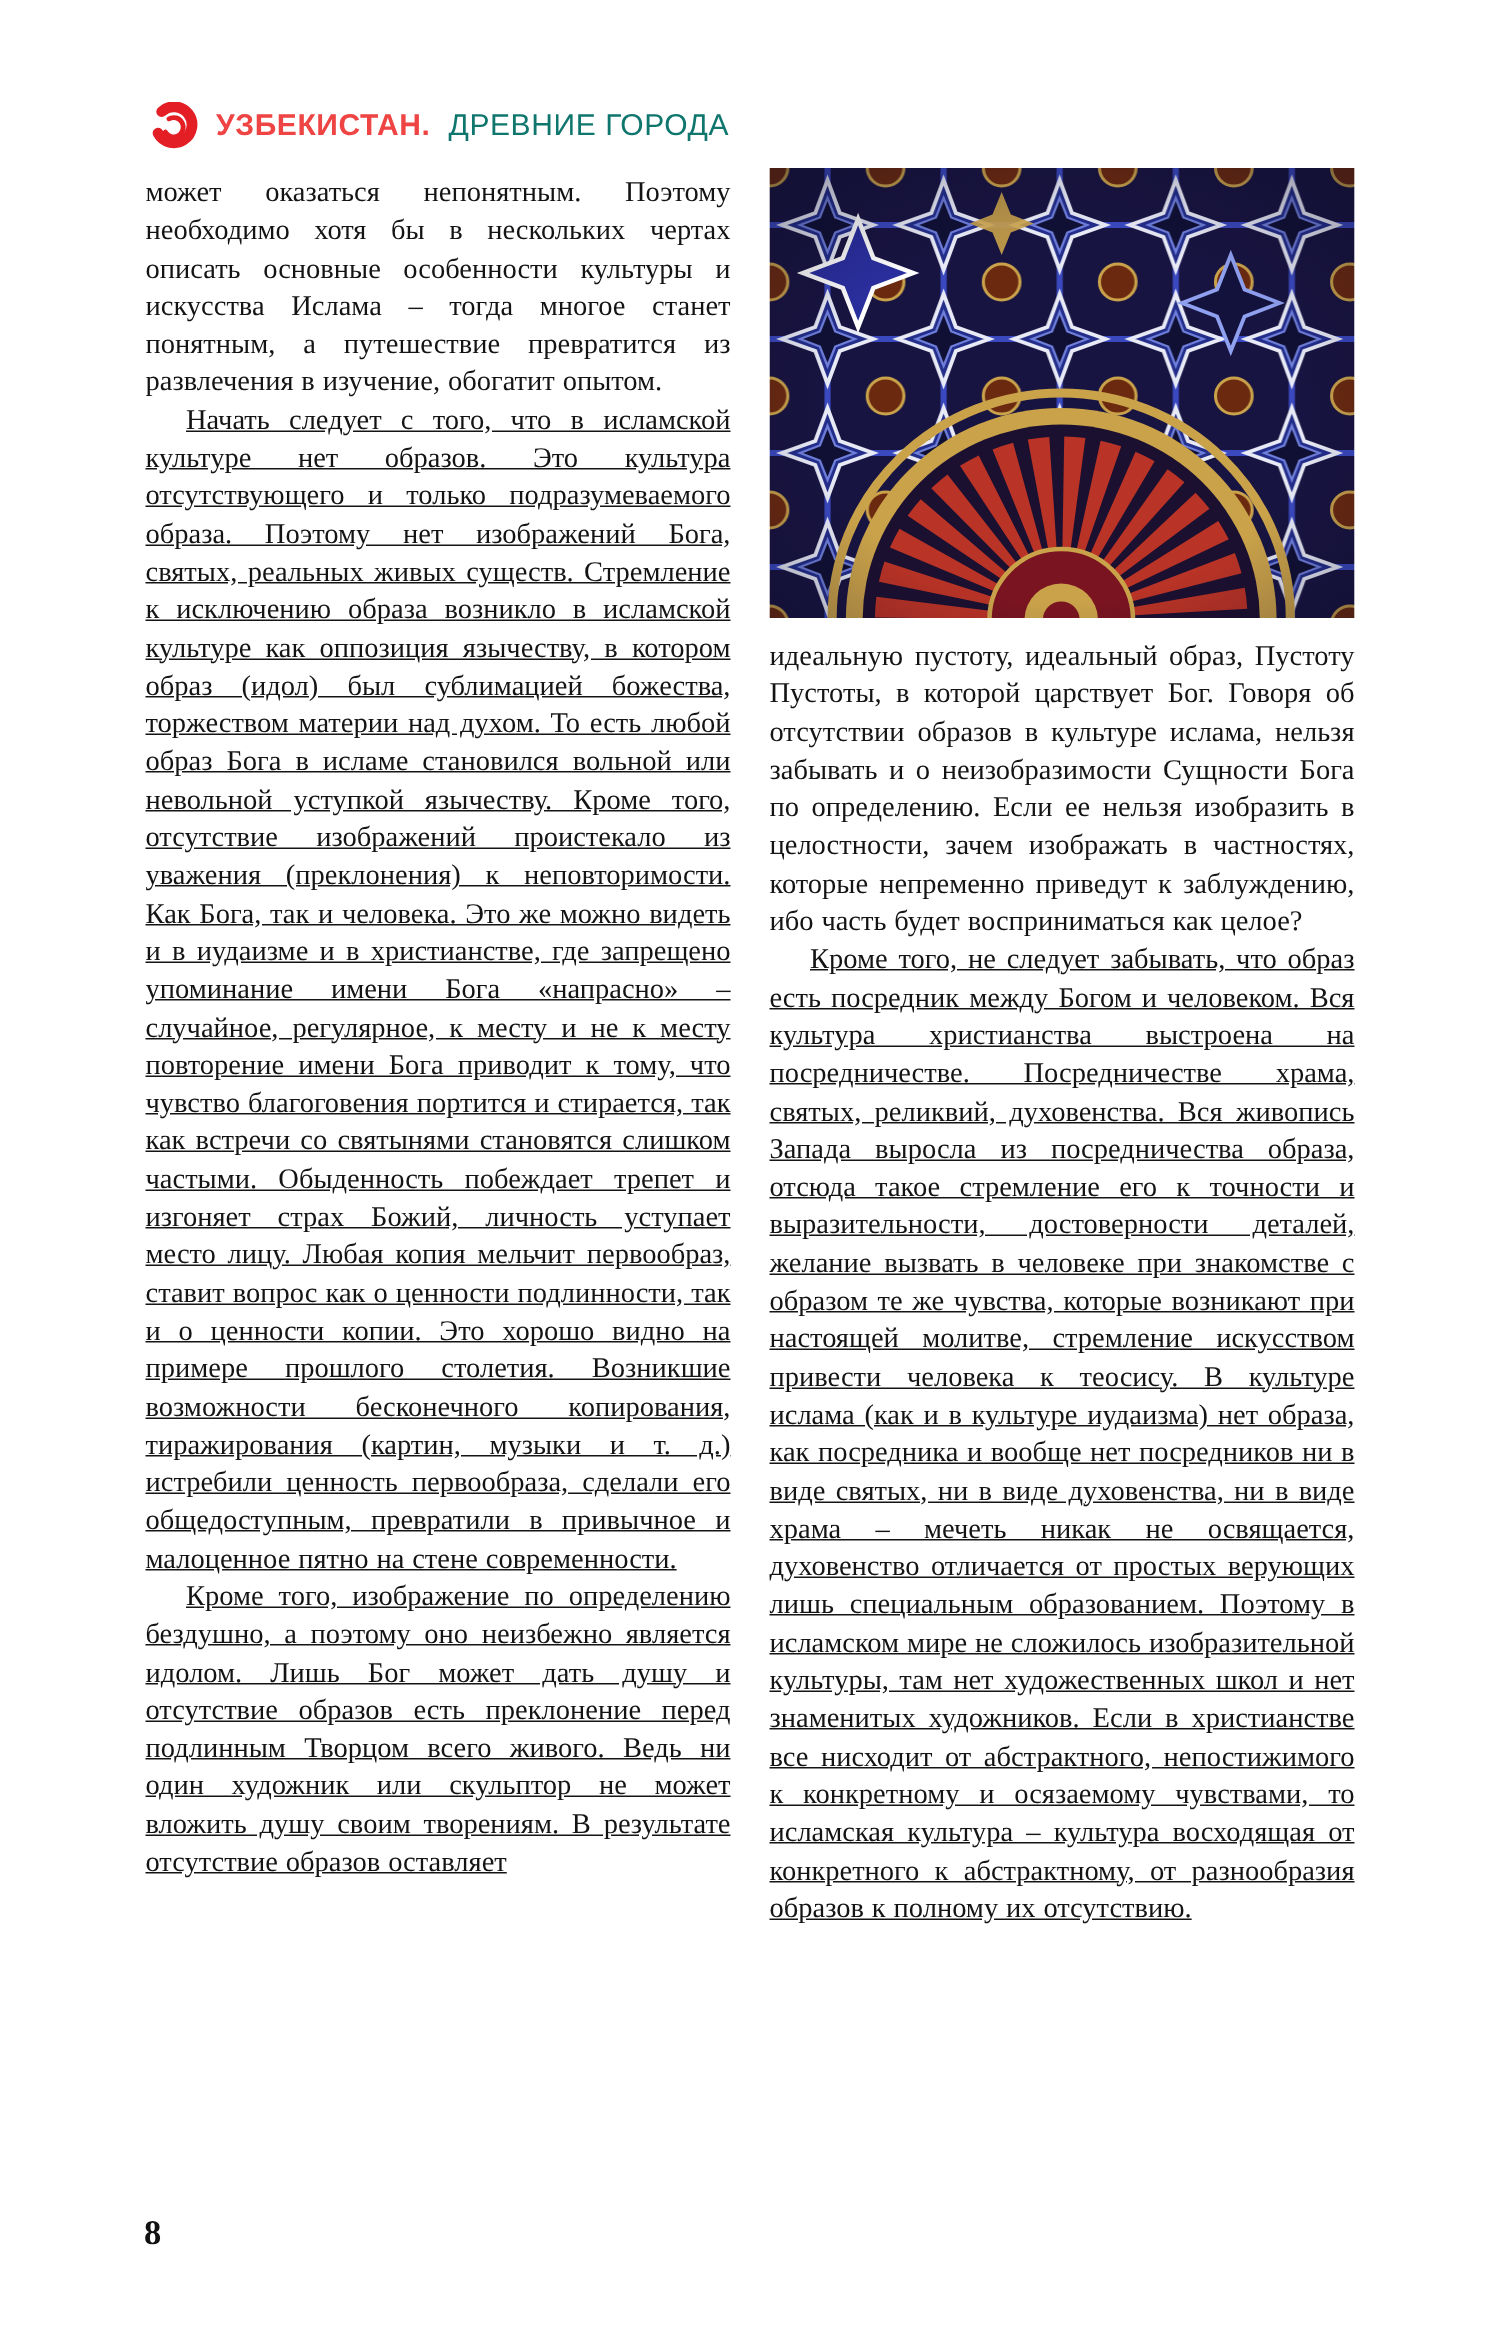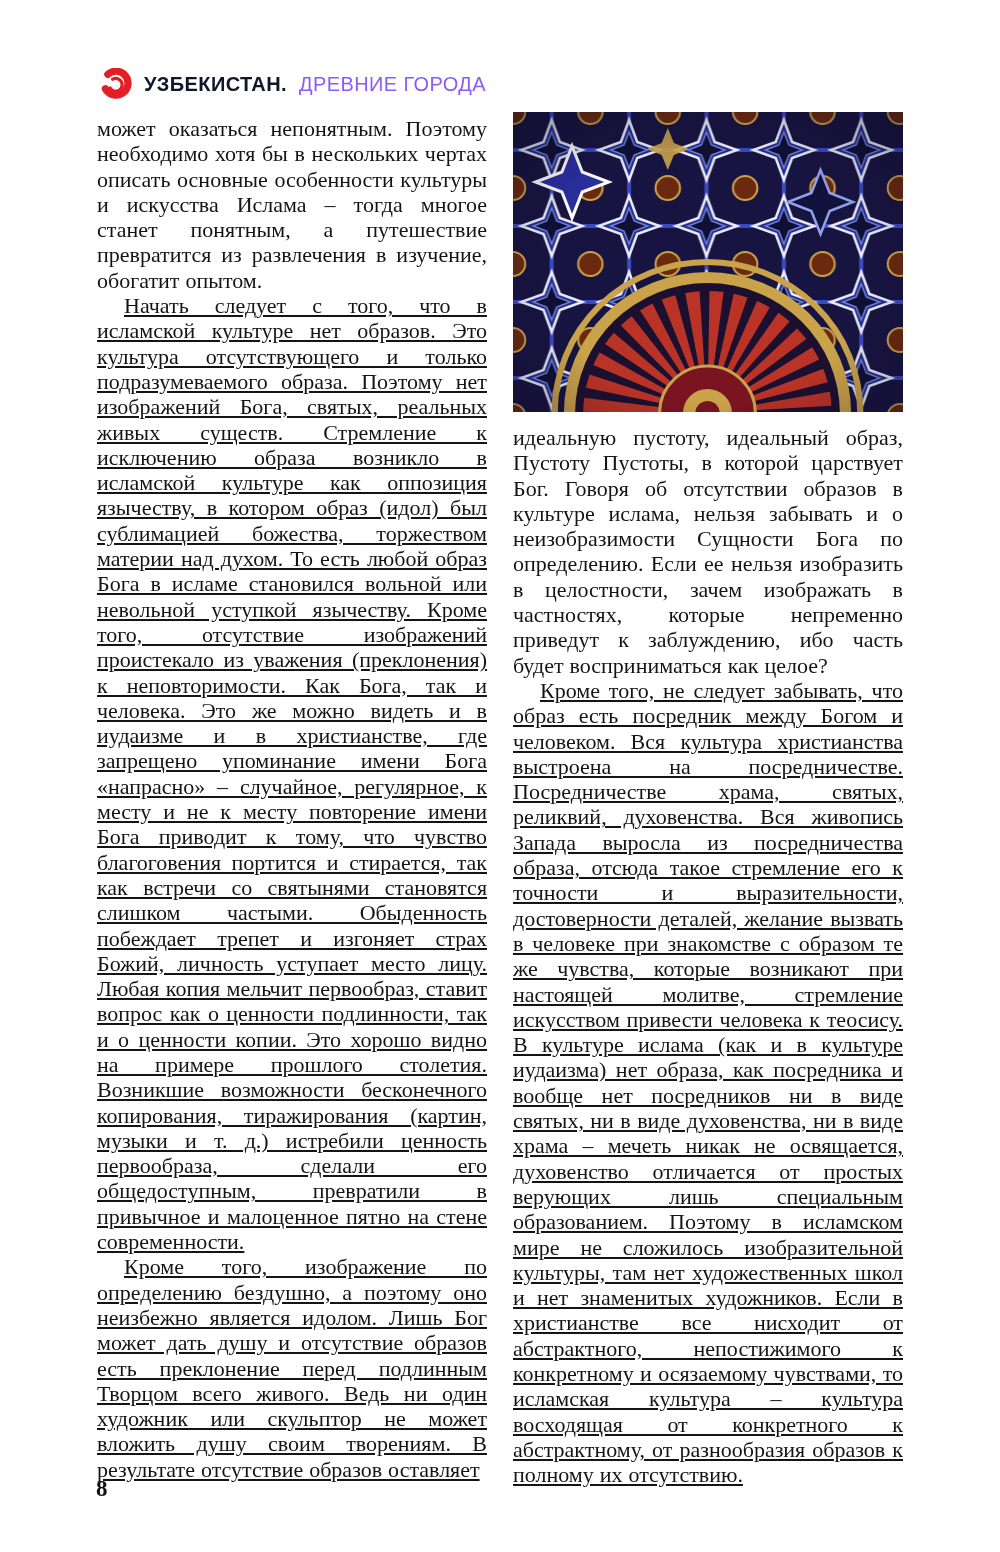--- a/index.html
+++ b/index.html
@@ -27,35 +27,35 @@
     gap: 11px;
     height: 32px;
   }
   .logo { width: 36px; height: 32px; display: inline-block; }
   .brand {
     font-family: "Liberation Sans", sans-serif;
     font-size: 20px;
     letter-spacing: 0.4px;
     white-space: nowrap;
   }
-  .brand .b { font-weight: 700; color: #0f172a; }
-  .brand .r { font-weight: 400; color: #8b5cf6; margin-left: 6px; }
+  .brand .b { font-weight: 700; color: #ef4444; }
+  .brand .r { font-weight: 400; color: #0f766e; margin-left: 6px; }
 
   
   .cols {
     position: absolute;
     left: 97px;
     top: 116px;
     width: 806px;
     display: flex;
     gap: 26px;
   }
   .col {
     width: 390px;
-    font-size: 22px;
+    font-size: 19px;
     line-height: 25.3px;
     text-align: justify;
     hyphens: auto;
     -webkit-hyphens: auto;
     word-spacing: 0.5px;
   }
   .col p { margin: 0; }
   .col p.indent { text-indent: 27px; text-decoration: underline; }
 
   

